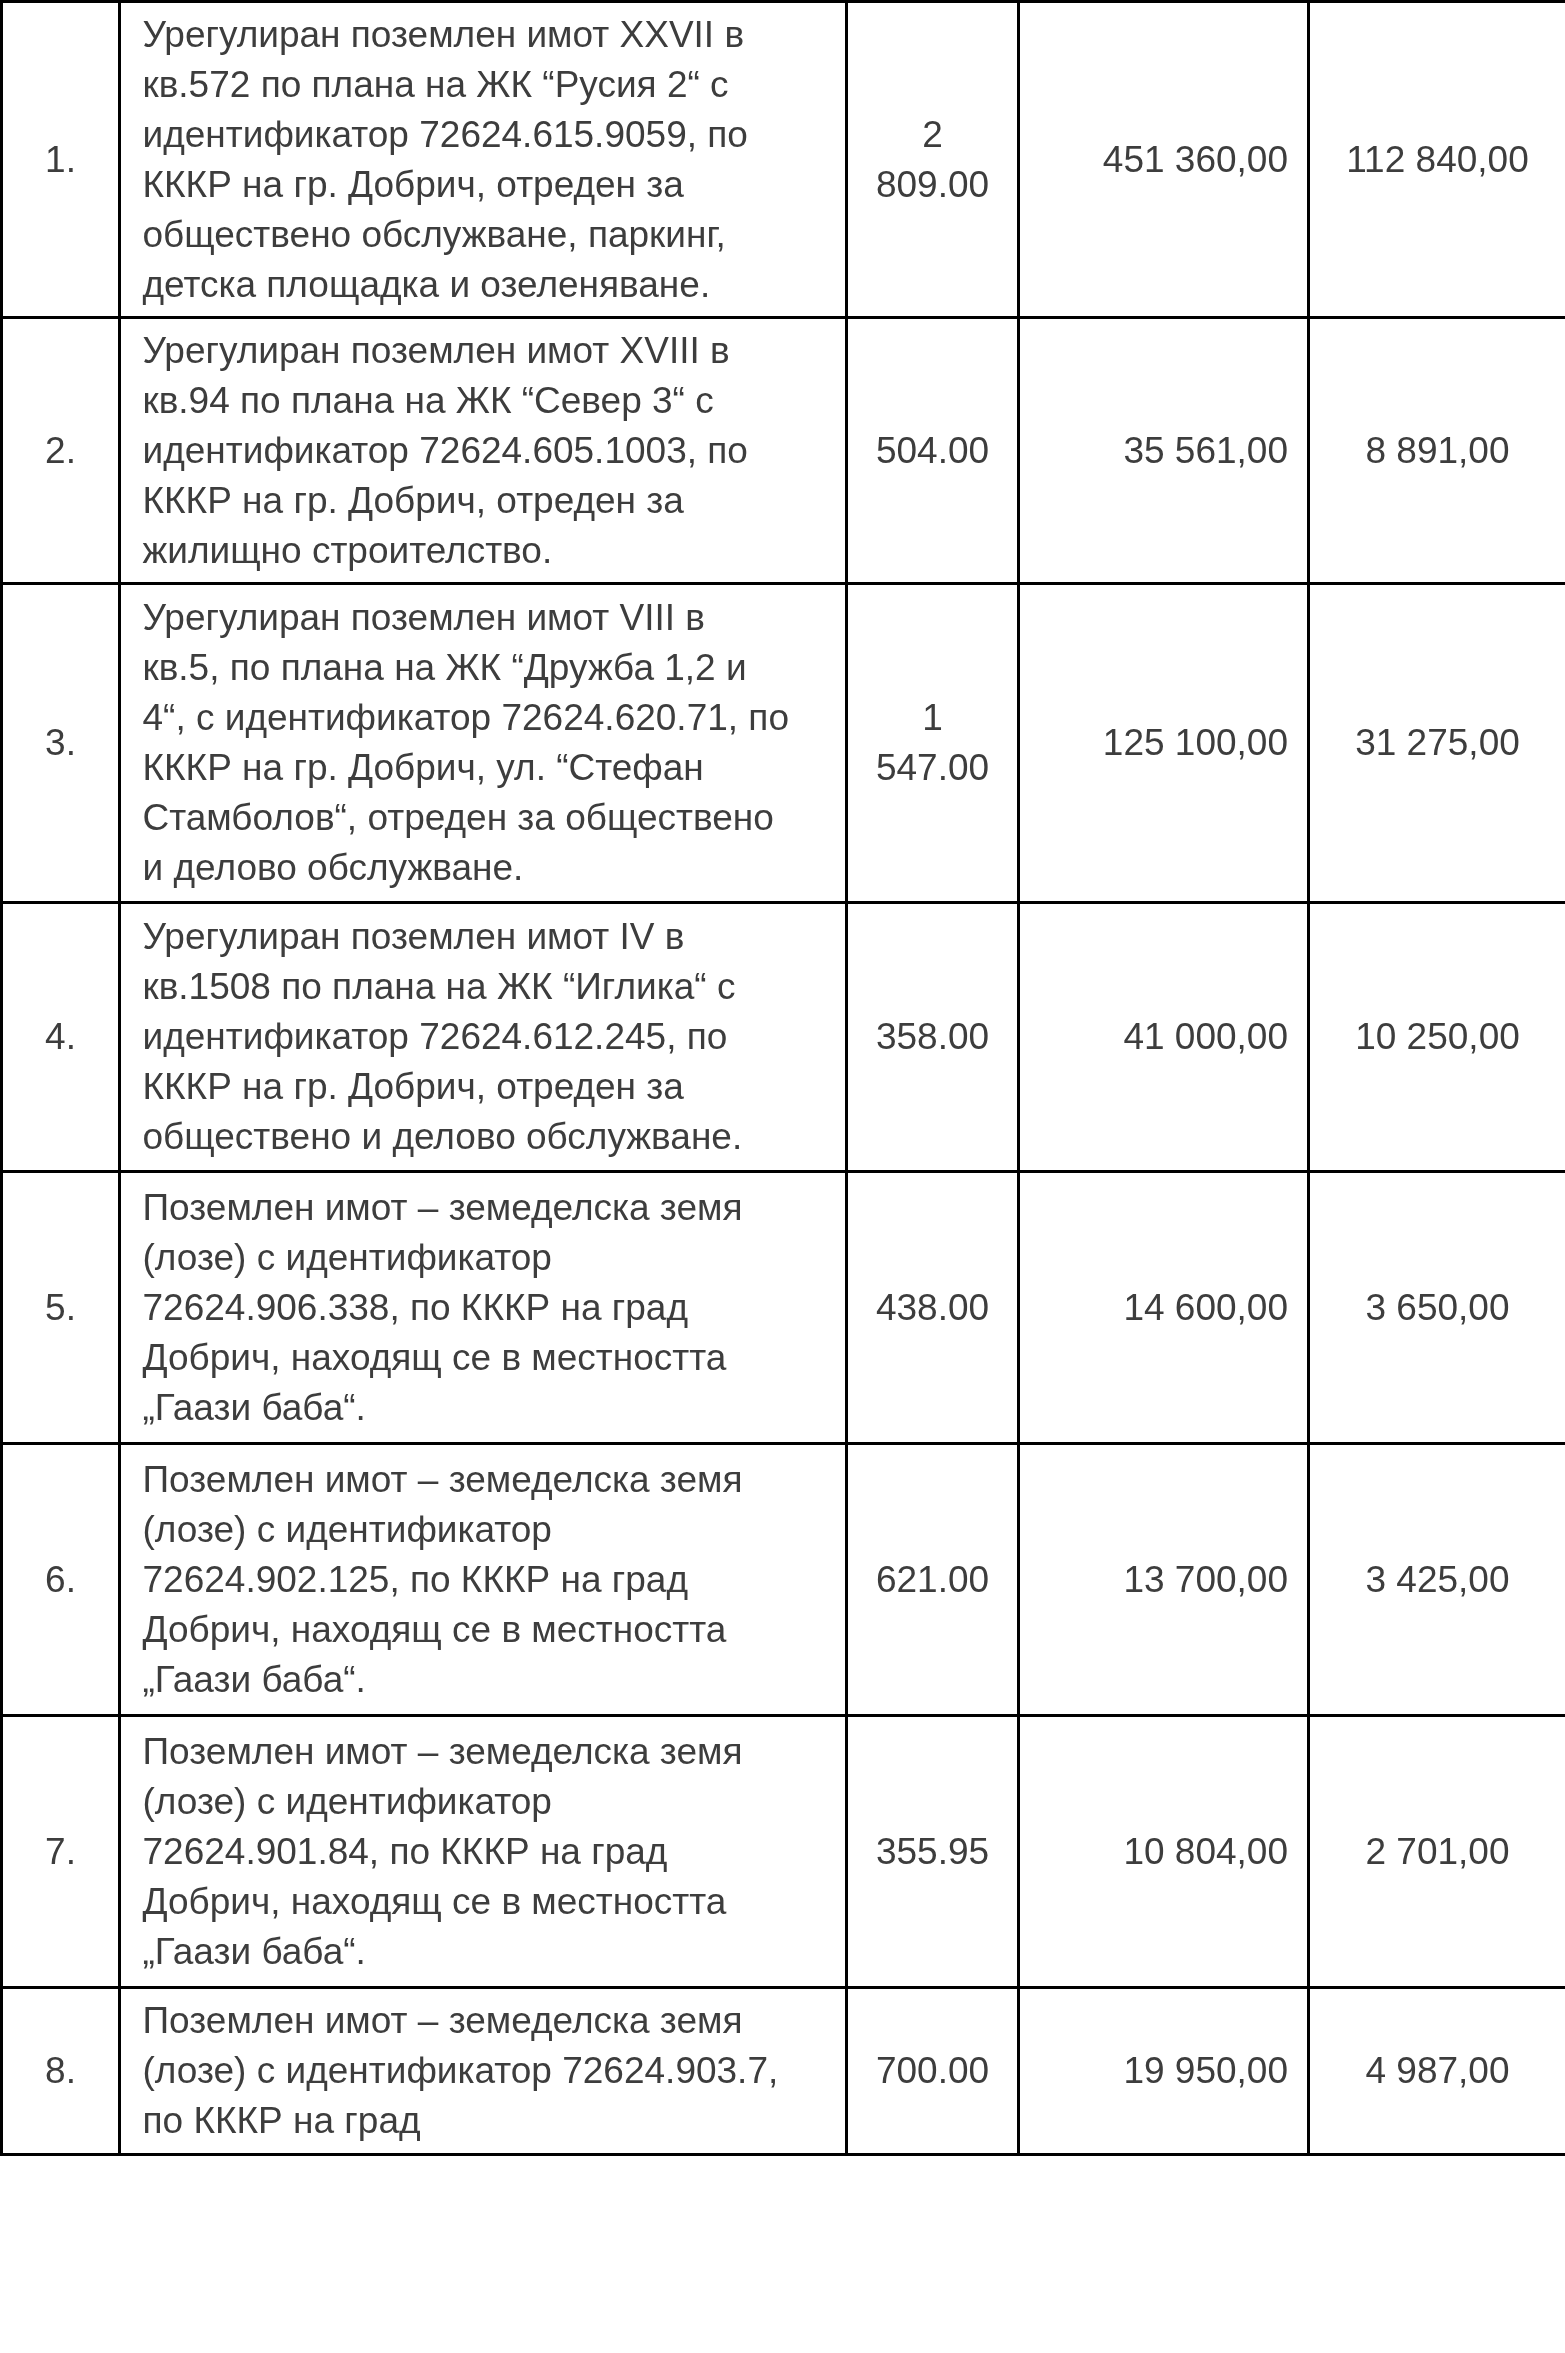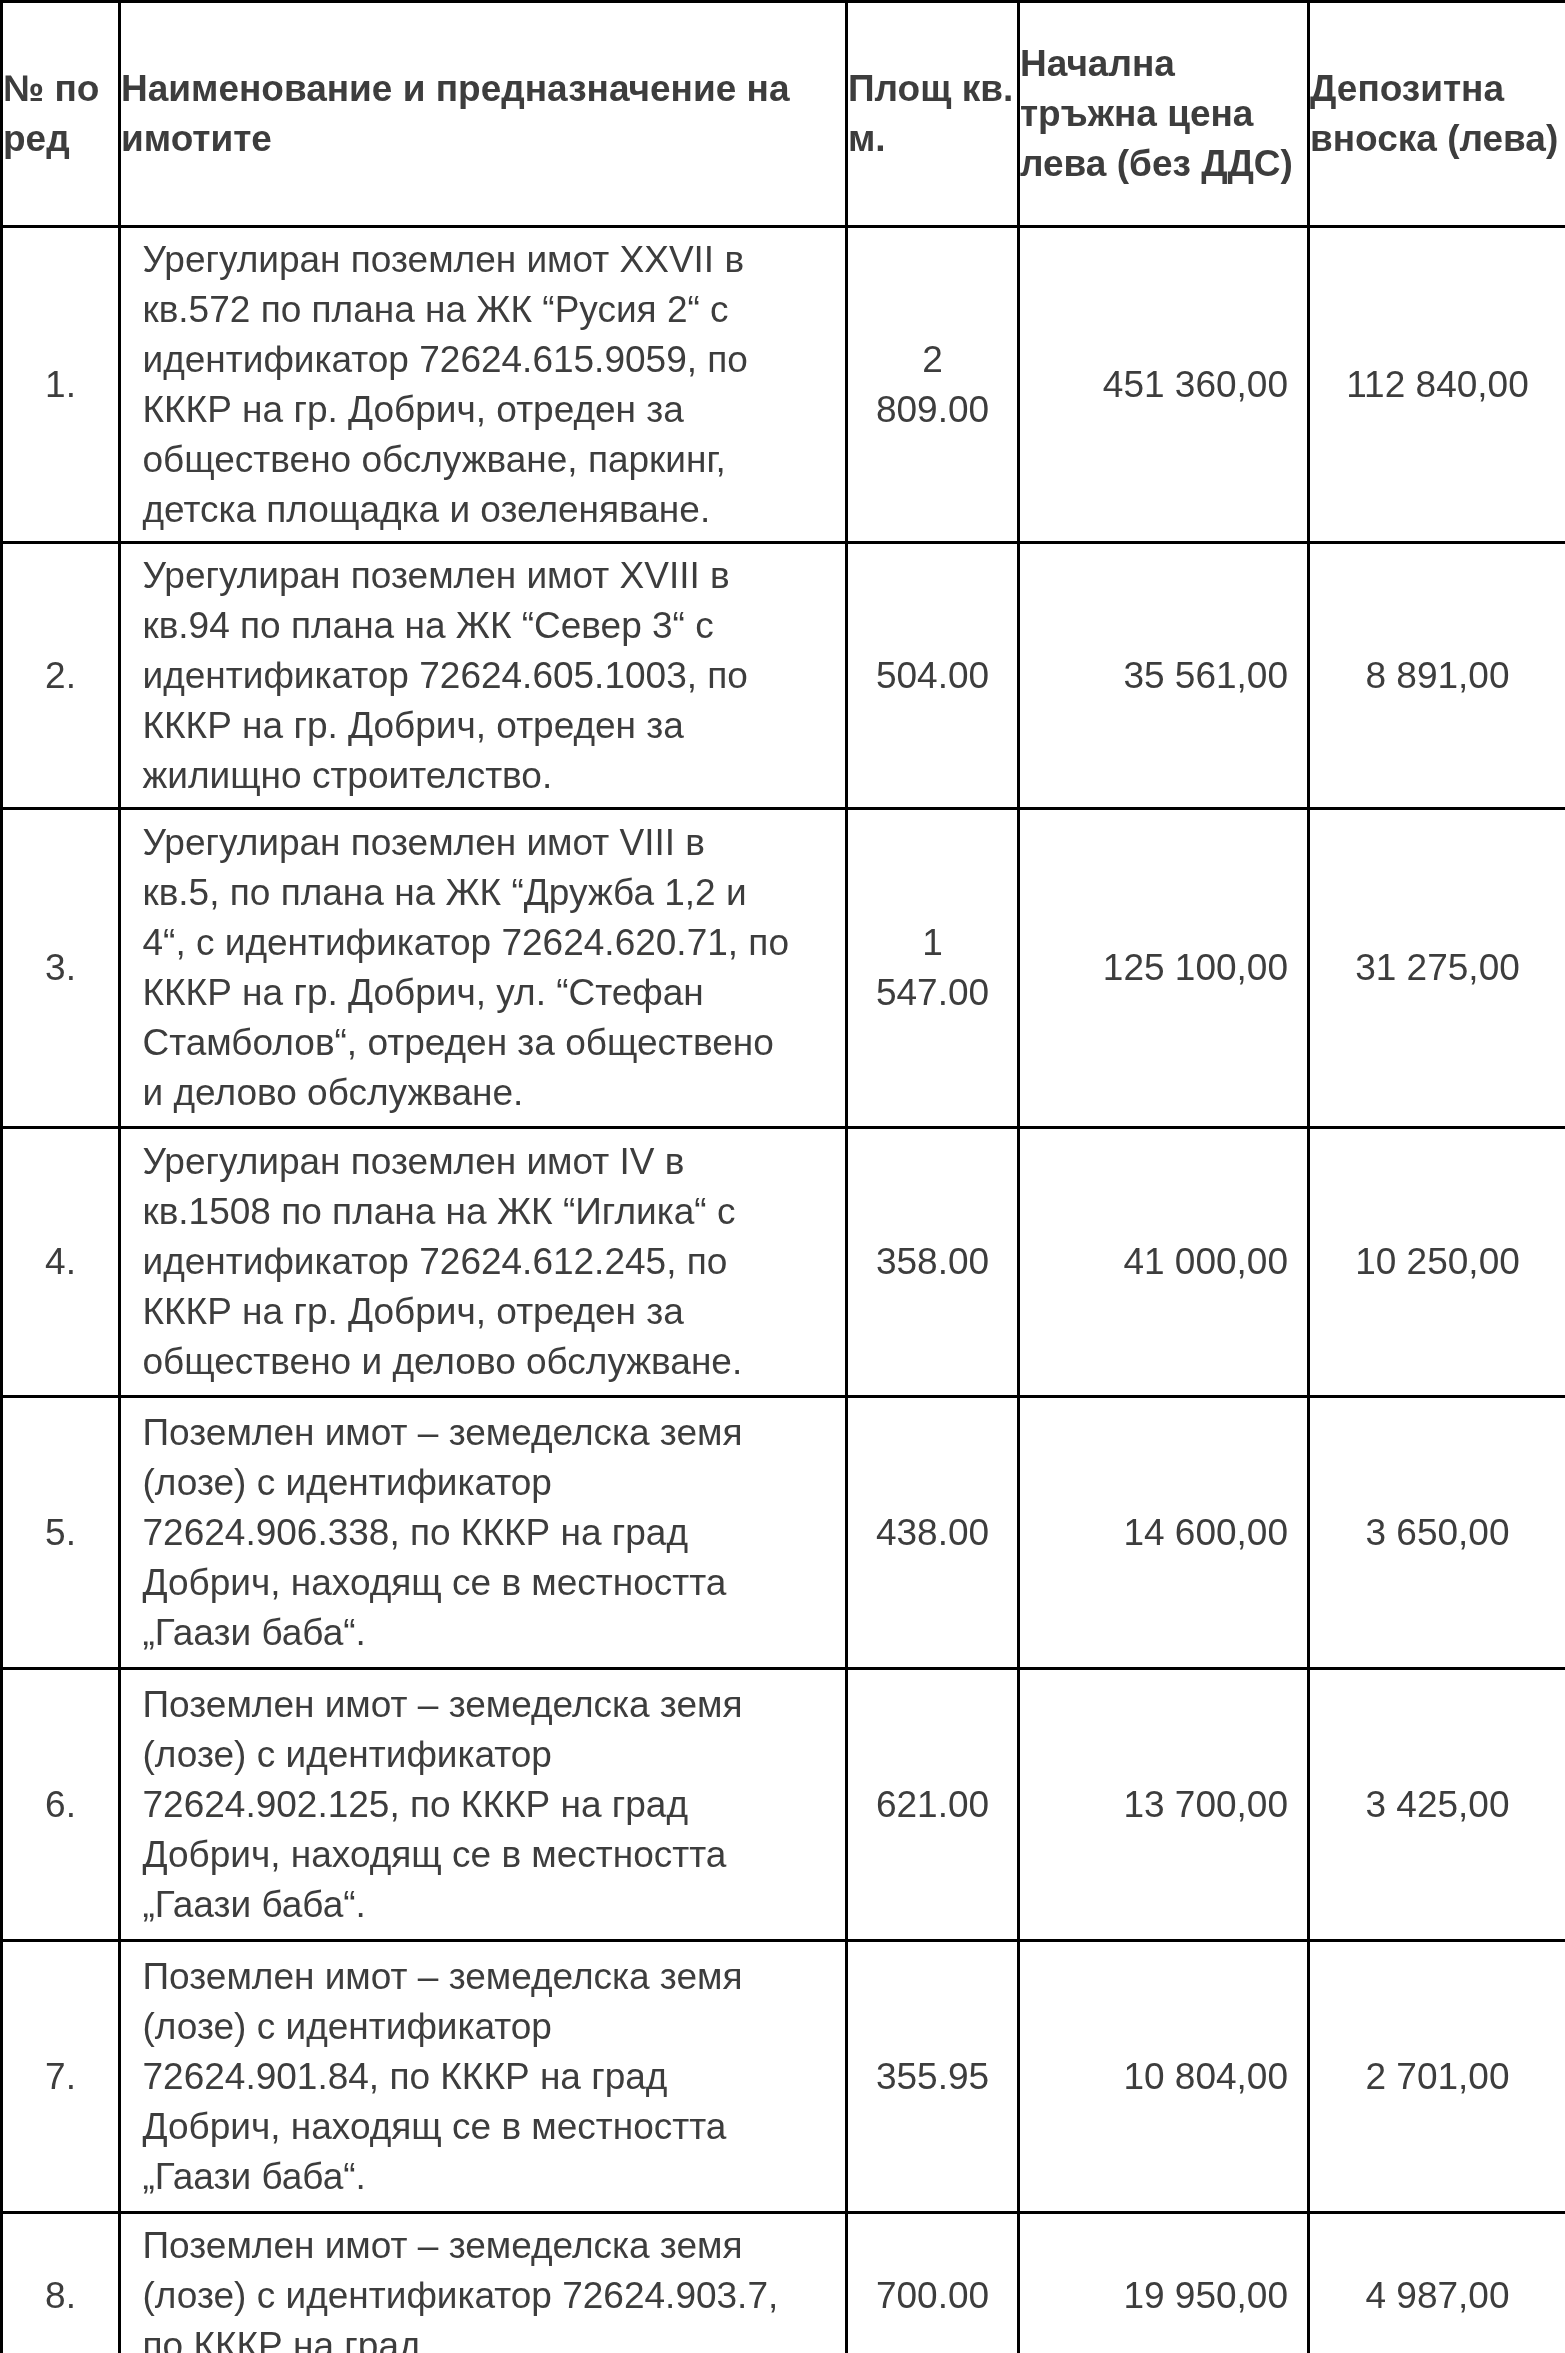--- a/index.html
+++ b/index.html
@@ -49,27 +49,20 @@
   <table class="props">
     <colgroup>
       <col style="width:118px">
       <col style="width:727px">
       <col style="width:172px">
       <col style="width:290px">
       <col style="width:258px">
     </colgroup>
 
     <tbody>
-        <tr style="height:225px">
-      <th class="h-num">№ по ред</th>
-      <th class="h-name">Наименование и предназначение на имотите</th>
-      <th class="h-area">Площ кв. м.</th>
-      <th class="h-price">Начална тръжна цена лева (без ДДС)</th>
-      <th class="h-dep">Депозитна вноска (лева)</th>
-    </tr>
 
     <tr style="height:311px">
       <td class="num-cell">1.</td>
       <td class="desc-cell">Урегулиран поземлен имот XXVII в кв.572 по плана на ЖК “Русия 2“ с идентификатор 72624.615.9059, по КККР на гр. Добрич, отреден за обществено обслужване, паркинг, детска площадка и озеленяване.</td>
       <td class="area-cell">2 809.00</td>
       <td class="price-cell">451 360,00</td>
       <td class="dep-cell">112 840,00</td>
     </tr>
 
     <tr style="height:252px">

